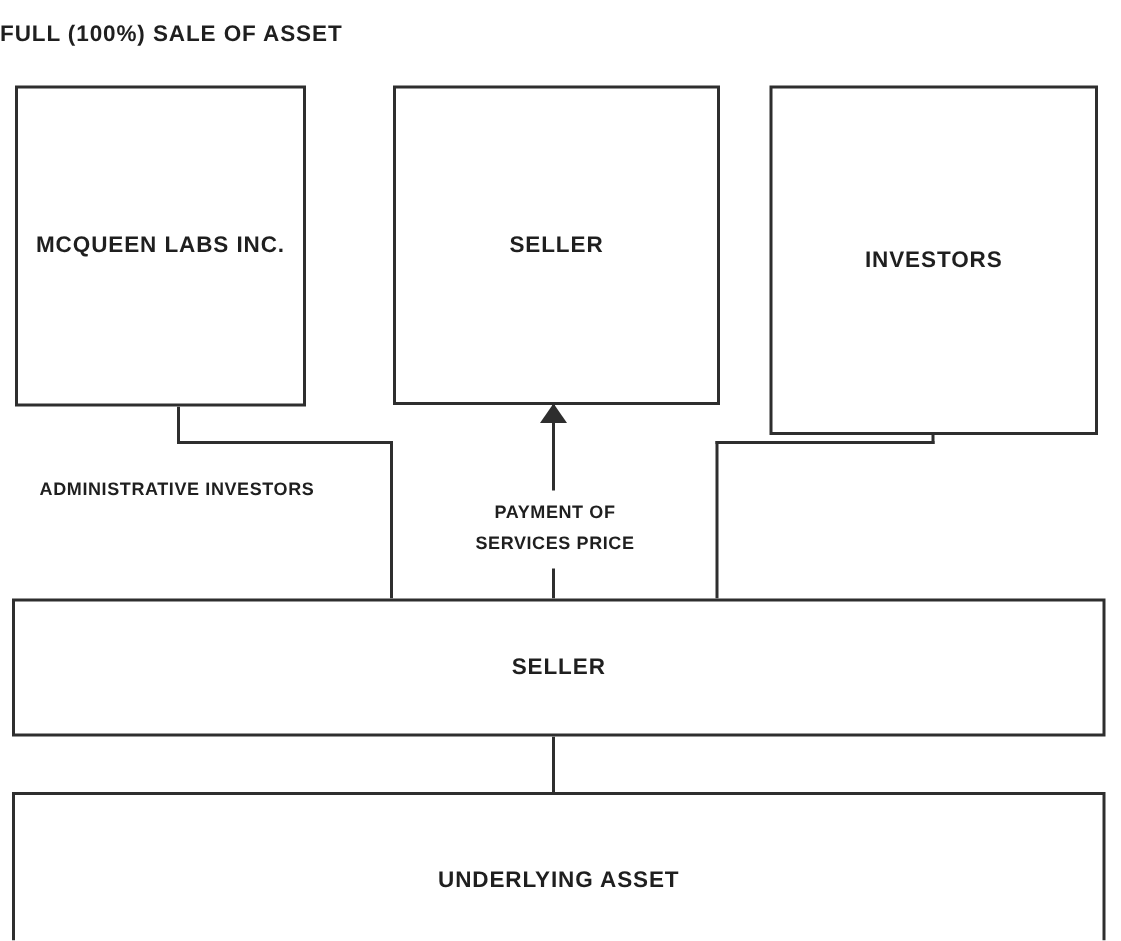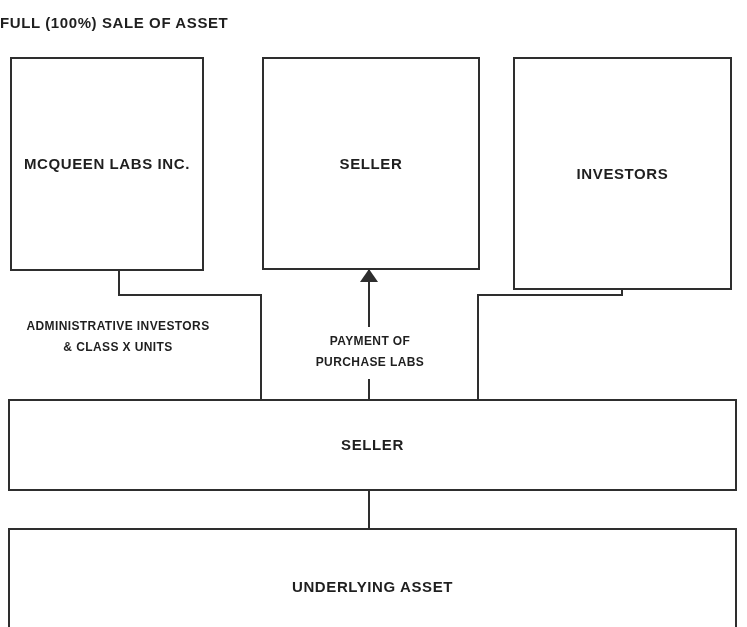--- a/index.html
+++ b/index.html
@@ -69,26 +69,25 @@
   <div class="line seg-admin-down2"></div>
   <div class="line seg-payment"></div>
   <div class="arrow-up"></div>
   <div class="line seg-investors-down"></div>
   <div class="line seg-investors-horiz"></div>
   <div class="line seg-investors-down2"></div>
   <div class="line seg-series-asset"></div>
 
   <div class="edge-label label-admin-services">
     <div>ADMINISTRATIVE INVESTORS</div>
-    <div>&amp; CLASS X UNITS</div>
   </div>
 
   <div class="edge-label label-payment">
     <div>PAYMENT OF</div>
-    <div>PURCHASE LABS</div>
+    <div>SERVICES PRICE</div>
   </div>
 
 
   <div class="box box-series">
     <div class="box-label">SELLER</div>
   </div>
 
   <div class="box box-underlying">
     <div class="box-label">UNDERLYING ASSET</div>
   </div>

